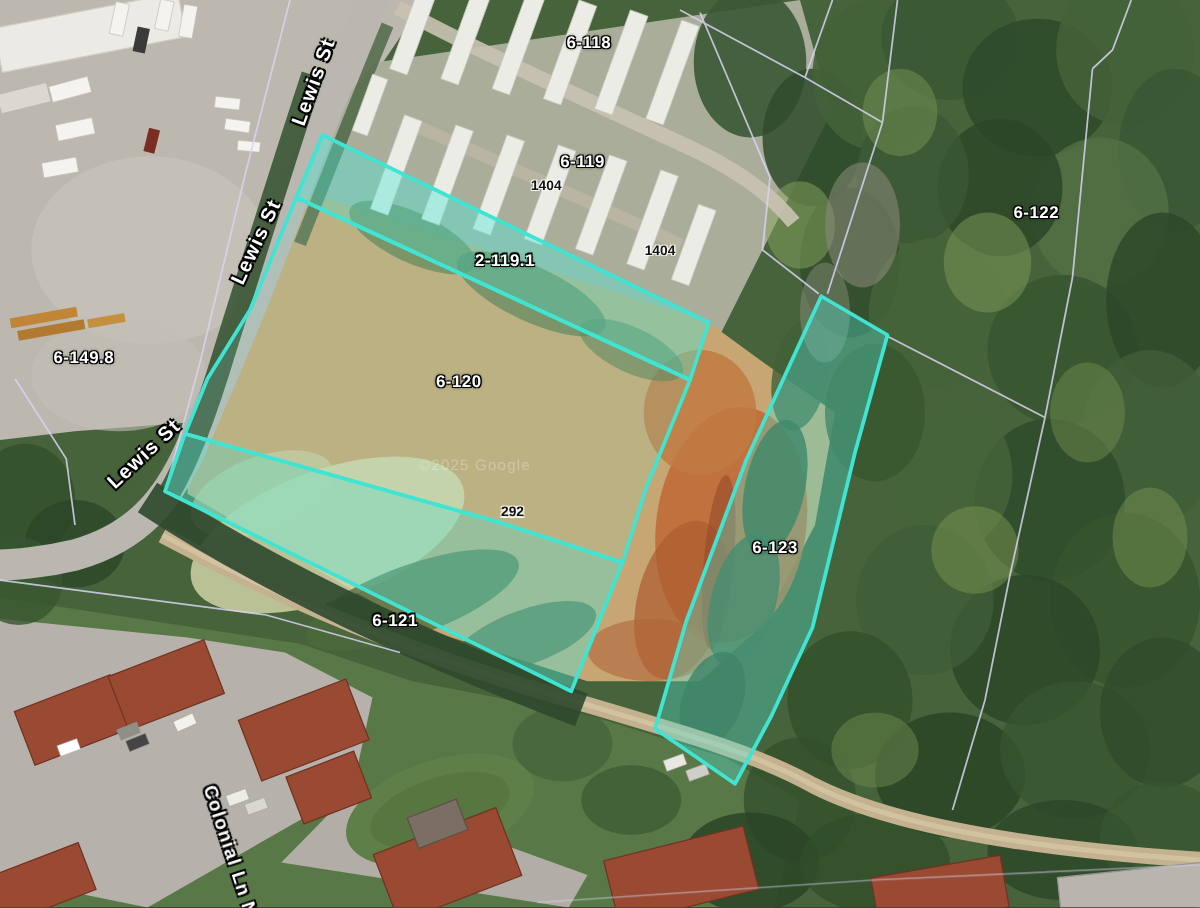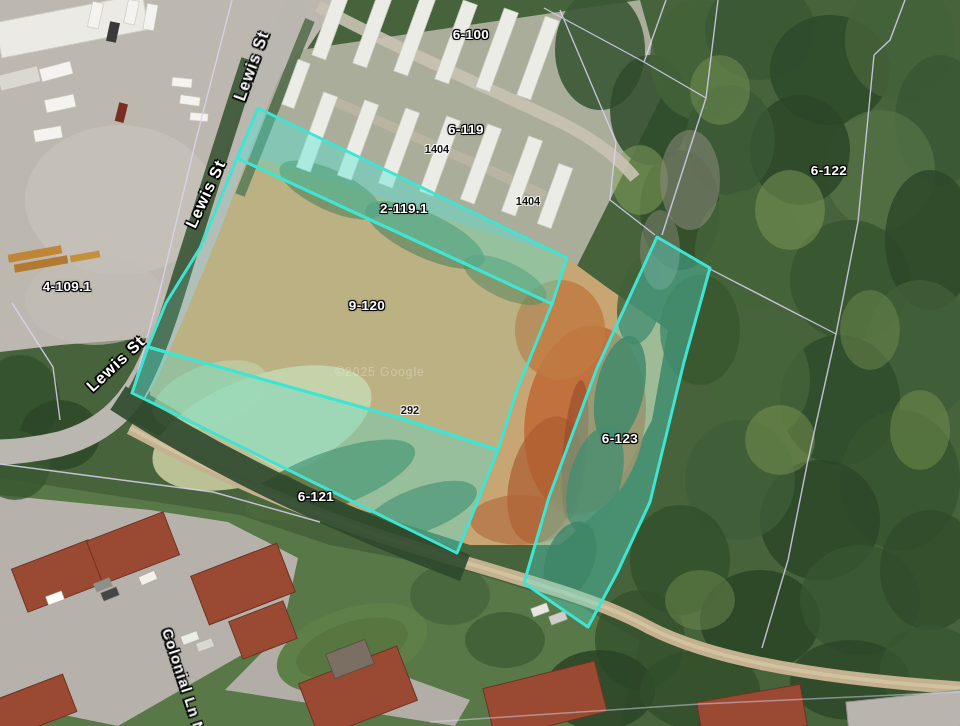--- a/index.html
+++ b/index.html
@@ -207,25 +207,25 @@
     <polygon points="148,347 400,418 498,450 457,553 132,393" fill="rgba(80,230,215,0.40)"></polygon>
     <polygon points="657,237 710,268 684,362 650,502 617,573 588,627 524,583 549,497 597,368" fill="rgba(80,230,215,0.35)"></polygon>
   </g>
 </svg>
 
   <div class="lbl street-lbl" style="left:252px;top:66px;transform:translate(-50%,-50%) rotate(-70deg);">Lewis St</div>
   <div class="lbl street-lbl" style="left:206px;top:194px;transform:translate(-50%,-50%) rotate(-65deg);">Lewis St</div>
   <div class="lbl street-lbl" style="left:116px;top:364px;transform:translate(-50%,-50%) rotate(-43deg);">Lewis St</div>
   <div class="lbl street-lbl" style="left:184px;top:681px;transform:translate(-50%,-50%) rotate(72deg);font-size:15px;">Colonial Ln N</div>
 
-  <div class="lbl parcel-lbl" style="left:67px;top:286px;transform:translate(-50%,-50%);">4-109.1</div>
-  <div class="lbl parcel-lbl" style="left:471px;top:34px;transform:translate(-50%,-50%);">6-100</div>
+  <div class="lbl parcel-lbl" style="left:67px;top:286px;transform:translate(-50%,-50%);">6-149.8</div>
+  <div class="lbl parcel-lbl" style="left:471px;top:34px;transform:translate(-50%,-50%);">6-118</div>
   <div class="lbl parcel-lbl" style="left:450px;top:129px;transform:translate(-50%,-50%);padding-left:32px;">6-119</div>
   <div class="lbl parcel-lbl" style="left:404px;top:208px;transform:translate(-50%,-50%);">2-119.1</div>
-  <div class="lbl parcel-lbl" style="left:367px;top:305px;transform:translate(-50%,-50%);">9-120</div>
+  <div class="lbl parcel-lbl" style="left:367px;top:305px;transform:translate(-50%,-50%);">6-120</div>
   <div class="lbl parcel-lbl" style="left:316px;top:448px;transform:translate(-50%,-50%);margin-top:48px;">6-121</div>
   <div class="lbl parcel-lbl" style="left:829px;top:170px;transform:translate(-50%,-50%);">6-122</div>
   <div class="lbl parcel-lbl" style="left:620px;top:438px;transform:translate(-50%,-50%);">6-123</div>
 
   <div class="lbl addr-lbl" style="left:437px;top:149px;transform:translate(-50%,-50%);">1404</div>
   <div class="lbl addr-lbl" style="left:528px;top:201px;transform:translate(-50%,-50%);">1404</div>
   <div class="lbl addr-lbl" style="left:410px;top:410px;transform:translate(-50%,-50%);">292</div>
 
   <div class="lbl watermark-lbl" style="left:380px;top:372px;transform:translate(-50%,-50%);">©2025 Google</div>
 </div>

